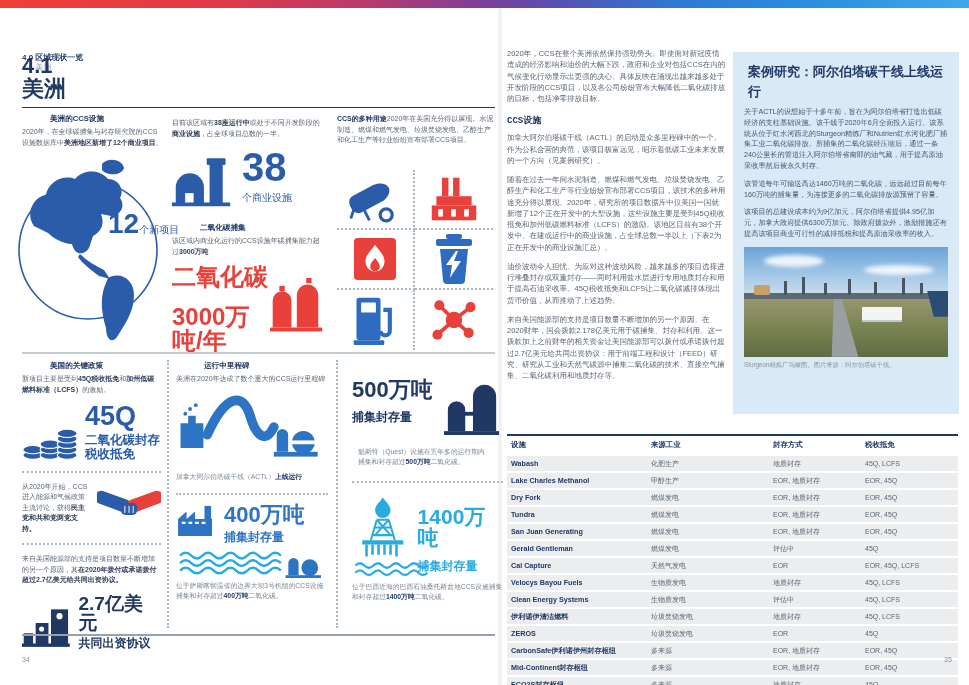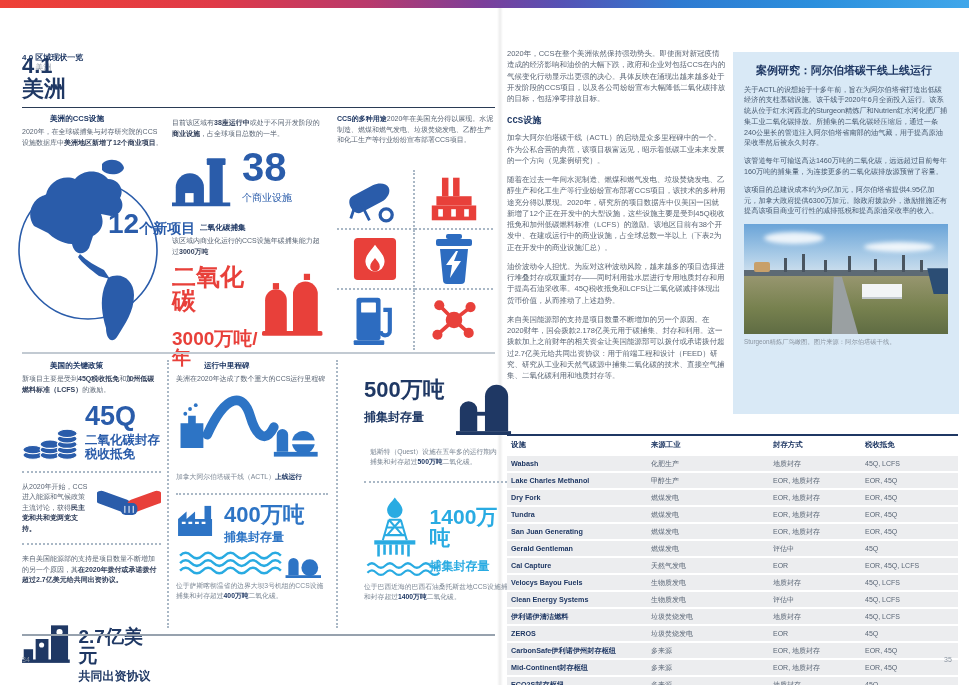--- a/index.html
+++ b/index.html
@@ -22,48 +22,48 @@
   .pagenum{font-size:7px;color:#8a94a0;}
   .dotted-h{border:0;border-top:2px dotted #aab8c6;margin:9px 0;}
   .vdot{position:absolute;width:0;border-left:2px dotted #aab8c6;}
   
   .stat38{display:flex;align-items:flex-start;gap:8px;margin-top:10px;}
   .stat38 .num{font-size:40px;font-weight:bold;color:#2a5caa;line-height:.9;}
   .stat38 .lbl{font-size:10px;font-weight:normal;color:#2a5caa;margin-top:6px;}
   
   .co2red{display:flex;align-items:flex-start;margin-top:8px;}
   .co2red .l1{font-size:24px;font-weight:bold;color:#e8403a;line-height:1;}
-  .co2red .l2{font-size:19px;font-weight:bold;color:#e8403a;margin-top:16px;line-height:1;}
+  .co2red .l2{font-size:24px;font-weight:bold;color:#e8403a;margin-top:16px;line-height:1;}
   
   .icongrid{display:grid;grid-template-columns:78px 78px;grid-auto-rows:60px;}
   .icongrid .cell{display:flex;align-items:center;justify-content:center;}
   .icongrid .cell:nth-child(odd){border-right:2px dotted #aab8c6;}
   .icongrid .cell:nth-child(1),.icongrid .cell:nth-child(2),
   .icongrid .cell:nth-child(3),.icongrid .cell:nth-child(4){border-bottom:2px dotted #aab8c6;}
   
   .q45{display:flex;gap:7px;align-items:flex-end;margin-top:8px;}
   .q45 .num{font-size:27px;font-weight:bold;color:#2a5caa;line-height:1;}
   .q45 .lbl{font-size:12.5px;font-weight:bold;color:#2a5caa;line-height:1.15;margin-top:3px;}
   .cofund{display:flex;gap:7px;align-items:center;margin-top:8px;}
-  .cofund .num{font-size:19px;font-weight:bold;color:#1f3864;line-height:1;margin-top:33px;}
+  .cofund .num{font-size:19px;font-weight:bold;color:#1f3864;line-height:1;}
   .cofund .lbl{font-size:12px;font-weight:bold;color:#1f3864;margin-top:3px;}
   .mt-num-blue{font-size:22px;font-weight:bold;color:#2d74c5;line-height:1;}
   .mt-lbl-blue{font-size:12px;font-weight:bold;color:#2d74c5;margin-top:3px;}
   .mt-num-navy{font-size:22px;font-weight:bold;color:#1f3864;line-height:1;}
   .mt-lbl-navy{font-size:12px;font-weight:bold;color:#1f3864;margin-top:3px;}
   .mt-num-light{font-size:21px;font-weight:bold;color:#29abe2;line-height:1;}
   .mt-lbl-light{font-size:12px;font-weight:bold;color:#29abe2;margin-top:3px;}
   .capt{font-size:6.8px;color:#7c8794;line-height:1.45;margin-top:3px;}
   .capt b{color:#1f3864;}
   
   .rp p{font-size:7.5px;line-height:1.5;color:#5a6574;margin:0 0 8px 0;}
   .rp .ccsh{font-size:9px;font-weight:bold;color:#1f3864;margin:10px 0 5px 0;font-family:Liberation Mono, monospace;}
   .casebox{position:absolute;left:733px;top:52px;width:226px;height:362px;background:#d9e9f6;
            box-sizing:border-box;padding:10px 11px;}
-  .casebox .cbt{font-size:11px;font-weight:bold;color:#1f3864;margin:0 0 6px 12px;}
+  .casebox .cbt{font-size:13px;font-weight:bold;color:#1f3864;margin:0 0 6px 4px;}
   .casebox p{font-size:7.2px;line-height:1.5;color:#46586e;margin:0 0 7px 0;}
   .photo{position:relative;width:204px;height:110px;overflow:hidden;margin-top:5px;background:#b9d2e6;}
   .ph-sky{position:absolute;left:0;top:0;width:100%;height:52px;
           background:linear-gradient(#6aa4d8,#a9cbe7 60%,#d3e2ee);}
   .ph-cloud{position:absolute;background:#fff;border-radius:50%;filter:blur(2px);opacity:.85;}
   .ph-ground{position:absolute;left:0;top:52px;width:100%;height:58px;
              background:linear-gradient(#97966f,#77814f 55%,#5f6c43);}
   .ph-strip{position:absolute;left:0;top:46px;width:100%;height:10px;background:#5d6a74;}
   .ph-road{position:absolute;left:0;top:40px;width:100%;height:70px;background:#9aa0a2;
            clip-path:polygon(43% 100%,56% 100%,48% 18%,44% 18%);}
@@ -109,21 +109,21 @@
 
   <div class="abs" style="left:16px;top:150px;width:154px;height:200px;">
     <svg width="154" height="200" viewBox="0 0 154 200">
       <circle cx="72" cy="100" r="69" fill="none" stroke="#2a5caa" stroke-width="1.6"></circle>
       <path d="M86,14 c6,-7 20,-5 22,4 c-2,7 -16,9 -22,2 z" fill="#2a5caa"></path>
       <path d="M18,76 c-9,-12 -1,-29 12,-31 c2,-13 17,-21 29,-16 c8,-10 25,-10 33,0 c10,0 17,10 12,19 c6,8 0,18 -9,18 l-10,-2 c4,10 0,18 -8,22 l-4,12 c-6,9 -15,6 -17,-4 c-10,0 -20,-7 -24,-11 z" fill="#2a5caa"></path>
       <path d="M64,104 c7,7 16,12 24,16 l6,9 -11,-3 c-8,-6 -17,-13 -21,-19 z" fill="#2a5caa"></path>
       <path d="M92,128 c13,-7 26,2 26,17 c0,17 -9,29 -17,42 c-5,7 -11,2 -11,-9 c-4,-13 -6,-27 -2,-40 z" fill="#2a5caa"></path>
     </svg>
     <div class="abs" style="left:92px;top:58px;white-space:nowrap;">
-      <span style="font-size:28px;font-weight:bold;color:#2a5caa;">12</span><span style="font-size:14px;font-weight:bold;color:#2a5caa;">个新项目</span>
+      <span style="font-size:28px;font-weight:bold;color:#2a5caa;">12</span><span style="font-size:10px;font-weight:normal;color:#2a5caa;">个新项目</span>
     </div>
   </div>
 
   <div class="abs" style="left:172px;top:118px;width:152px;">
     <p class="body-xs"><span>目前该区域有</span><b>38座运行中</b><span>或处于不同开发阶段的</span><b>商业设施</b><span>，占全球项目总数的一半。</span></p>
     <div class="stat38">
       <svg width="62" height="60" viewBox="0 0 66 62">
         <path d="M4,58 v-18 a15,15 0 0 1 30,0 v18 z" fill="#2a5caa"></path>
         <rect x="40" y="16" width="14" height="42" fill="#2a5caa"></rect>
         <rect x="37" y="9" width="20" height="7" rx="1" fill="#2a5caa"></rect>
@@ -303,21 +303,21 @@
       </g>
       <path d="M116,27 v-13 a5.5,5.5 0 0 1 11,0 v13 z" fill="#2d74c5"></path>
       <circle cx="139" cy="19" r="9" fill="#2d74c5"></circle>
       <rect x="113" y="27" width="38" height="3" fill="#2d74c5"></rect>
     </svg>
     <p class="capt"><span>位于萨斯喀彻温省的边界大坝3号机组的CCS设施捕集和封存超过</span><b>400万吨</b><span>二氧化碳。</span></p>
   </div>
 
   <div class="vdot" style="left:336px;top:360px;height:268px;"></div>
 
-  <div class="abs" style="left:364px;top:361px;width:151px;">
+  <div class="abs" style="left:352px;top:361px;width:151px;">
     <div style="display:flex;gap:10px;align-items:flex-start;margin-top:18px;">
       <div>
         <div class="mt-num-navy">500万吨</div>
         <div class="mt-lbl-navy" style="margin-top:8px;">捕集封存量</div>
       </div>
       <svg width="58" height="56" viewBox="0 0 60 58">
         <path d="M5,54 v-22 a9,9 0 0 1 18,0 v22 z" fill="#1f3864"></path>
         <path d="M31,54 v-36 a12,12 0 0 1 24,0 v36 z" fill="#1f3864"></path>
         <rect x="21" y="34" width="12" height="4" fill="#1f3864"></rect>
         <rect x="1" y="54" width="57" height="4" fill="#1f3864"></rect>

